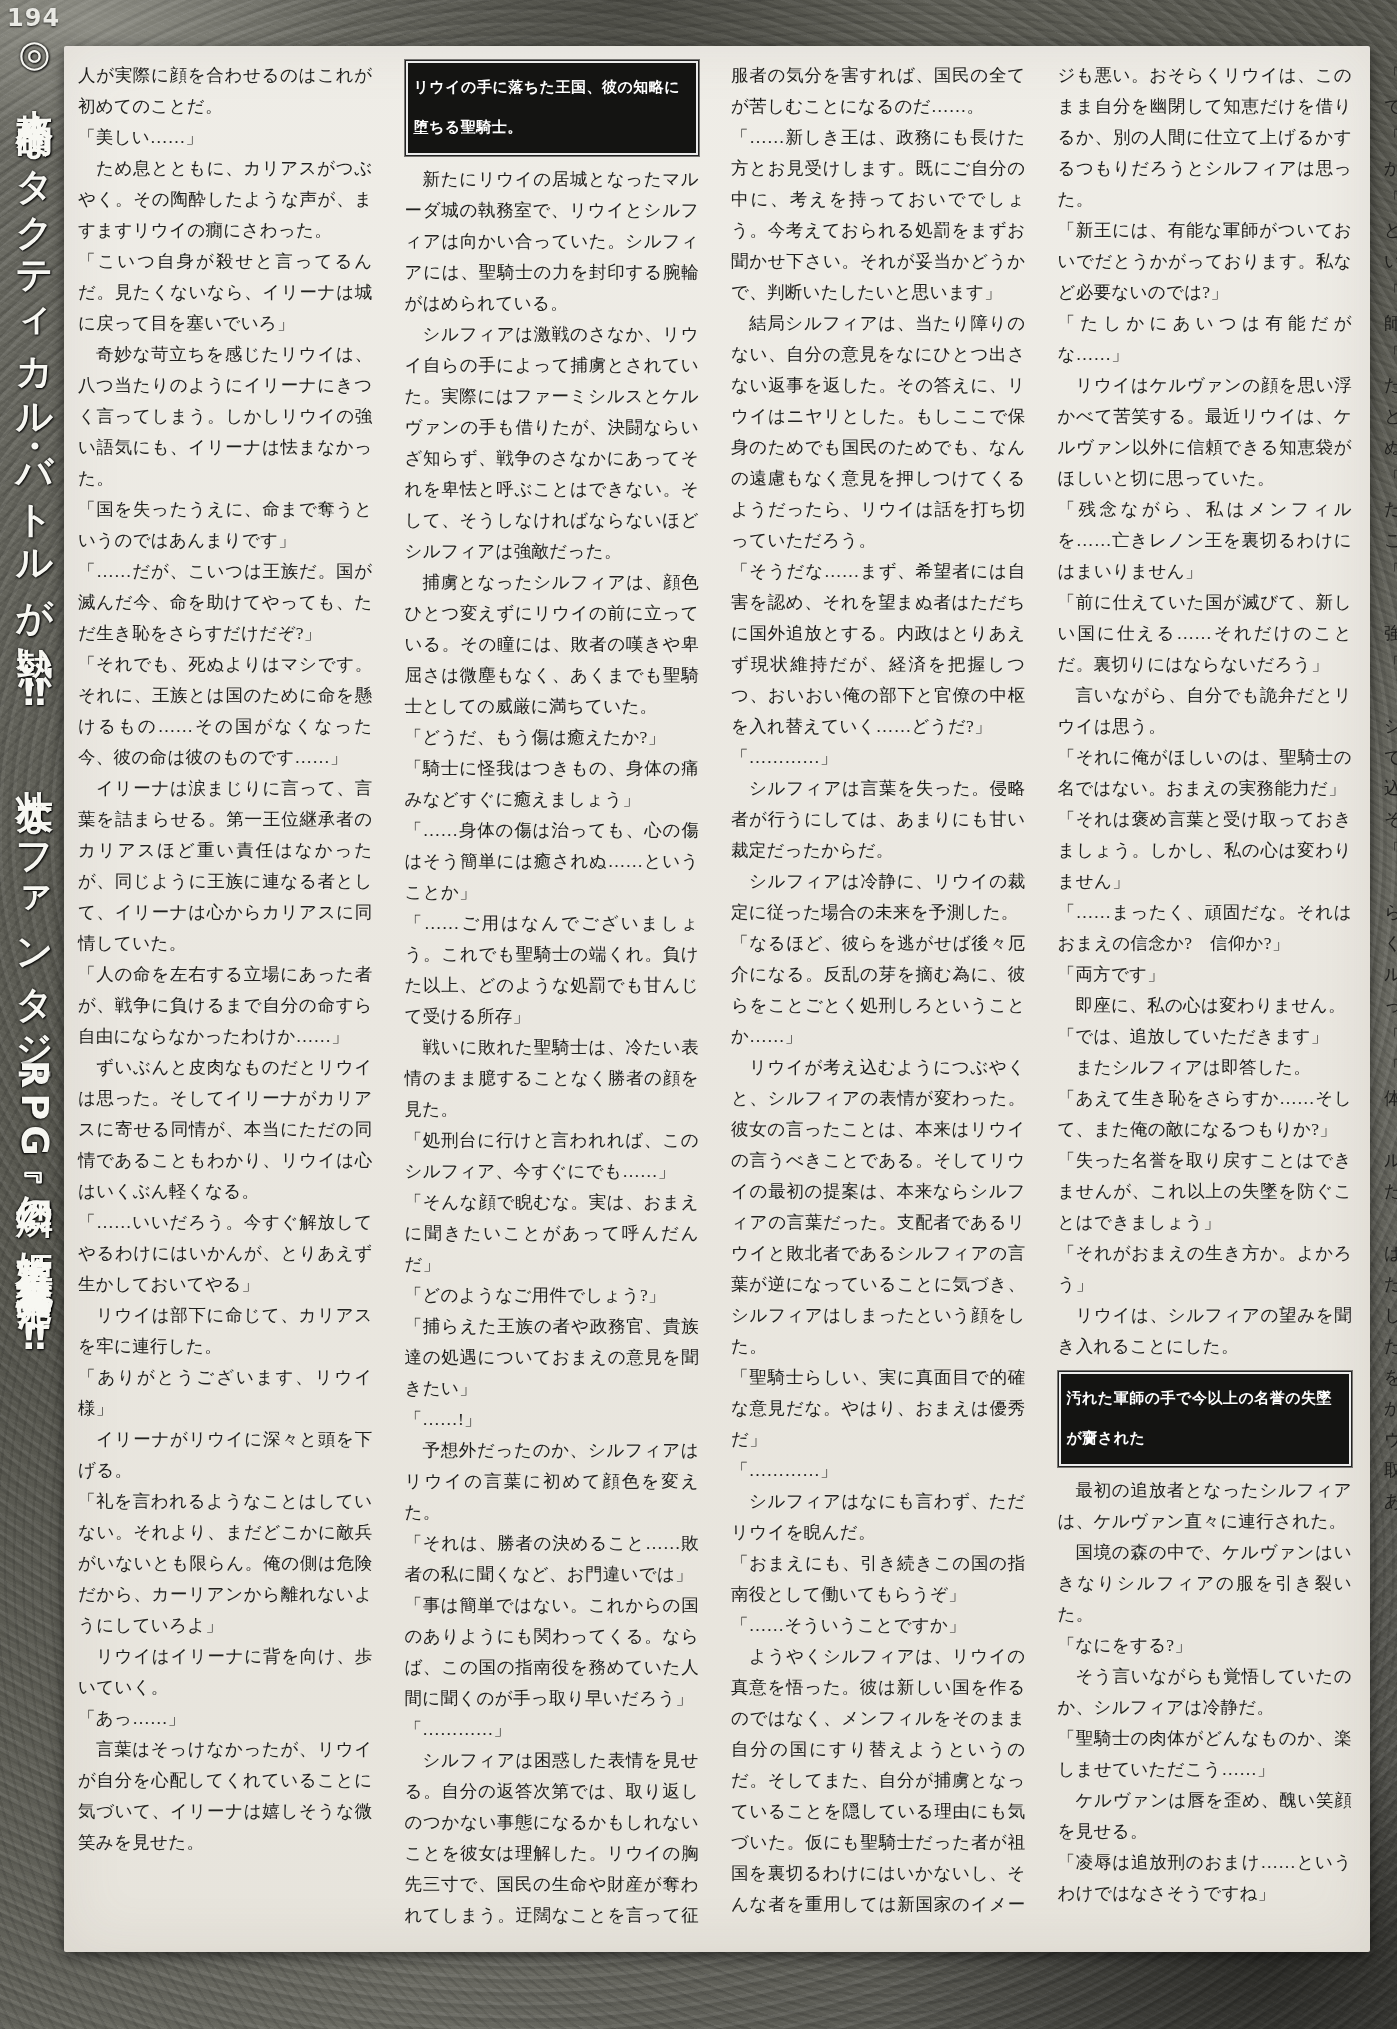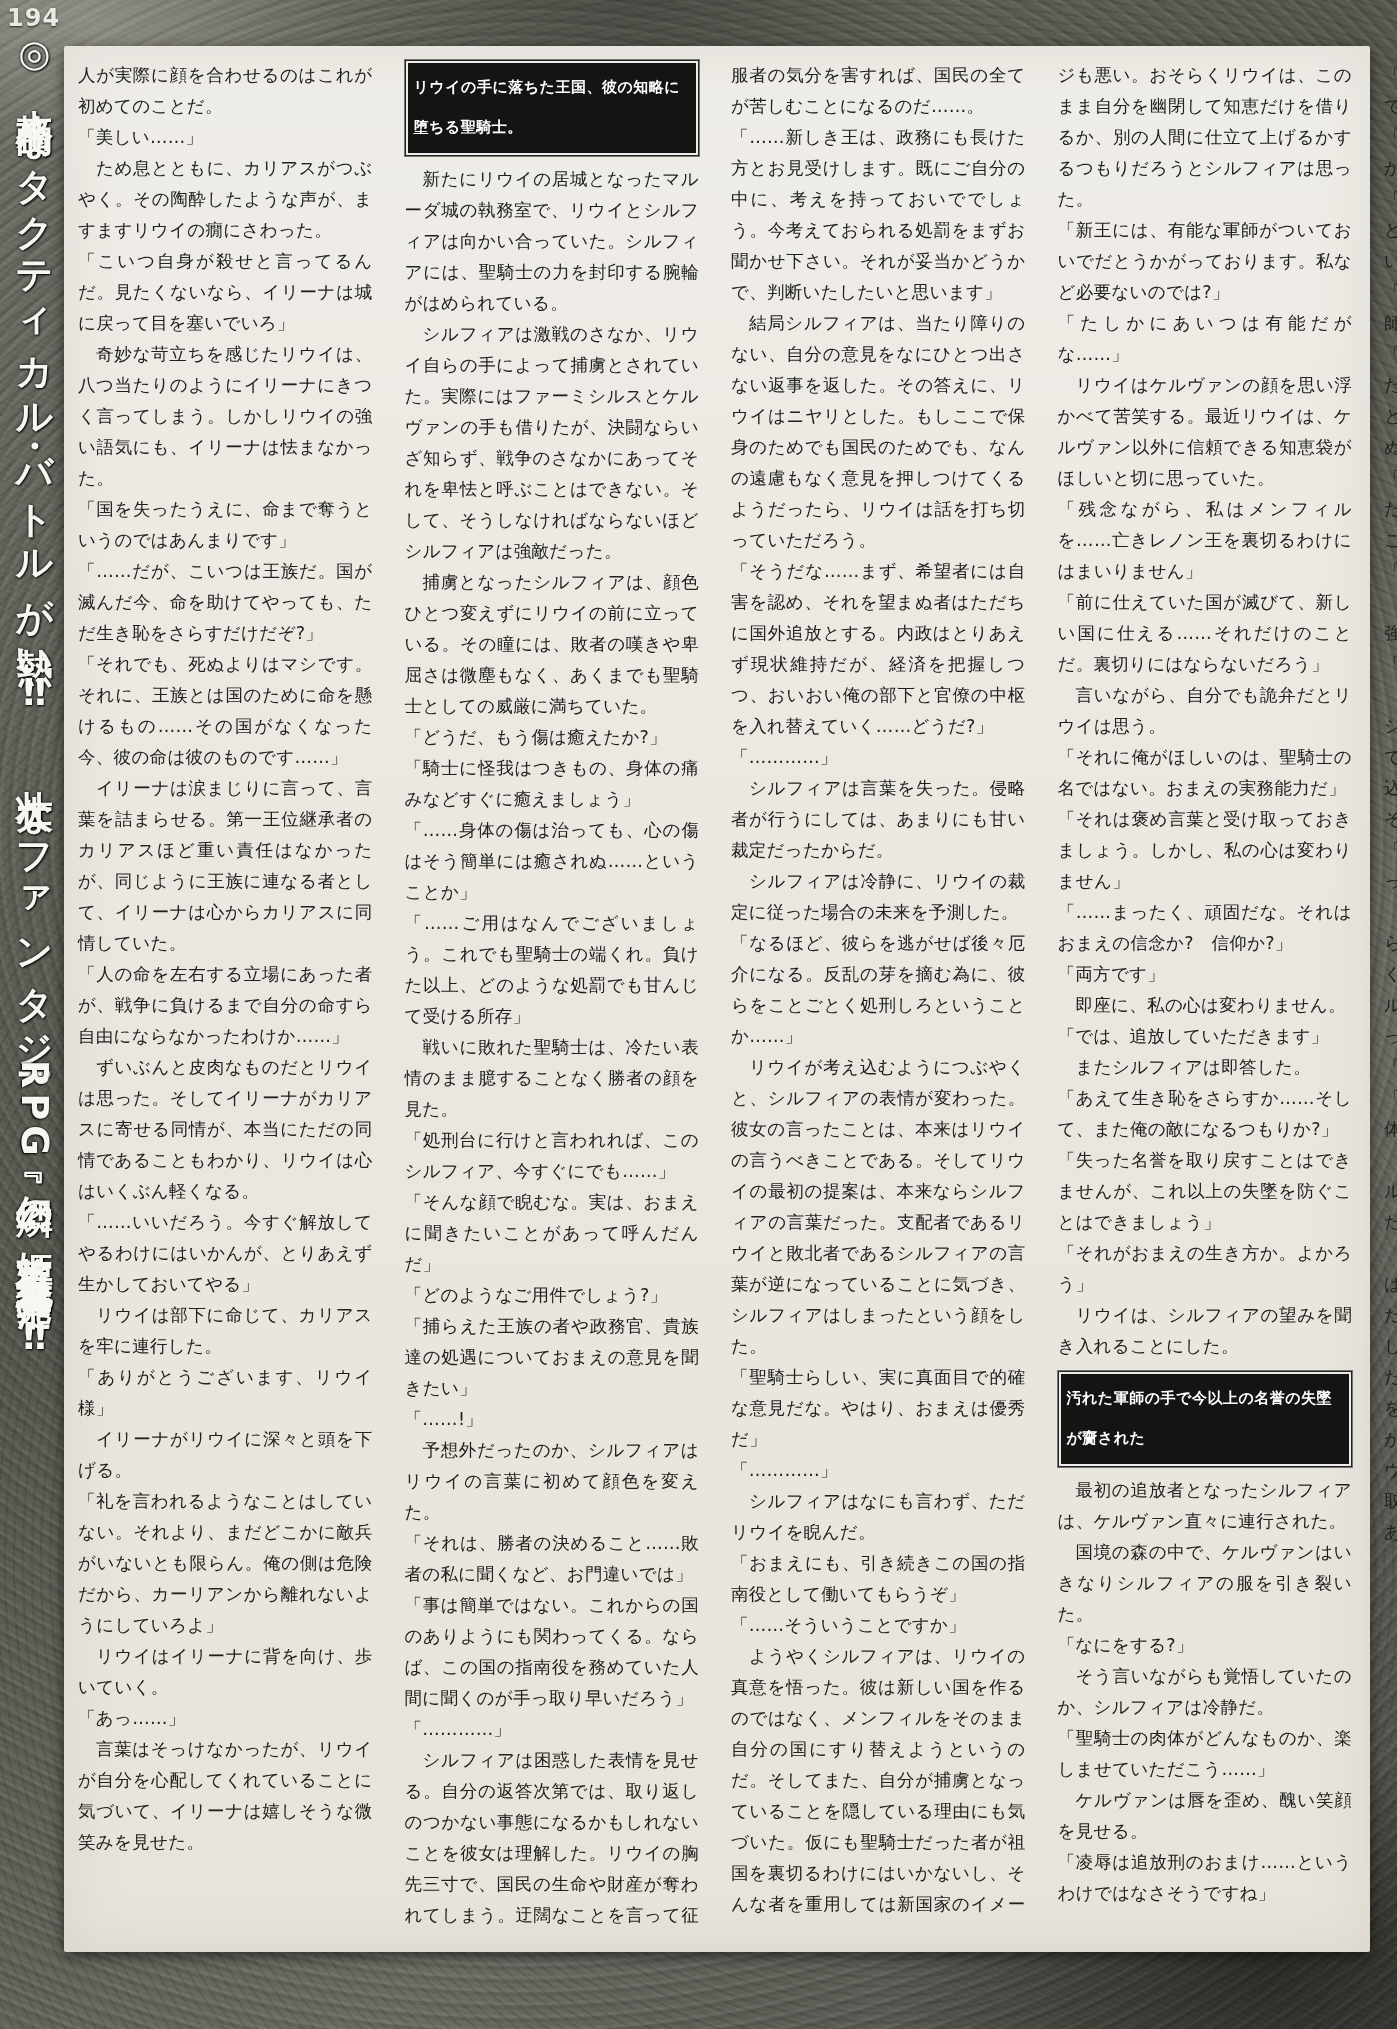--- a/index.html
+++ b/index.html
@@ -33,20 +33,21 @@
     position:absolute;left:64px;top:46px;width:1306px;height:1906px;
     background:linear-gradient(180deg,#efede7,#eae7e0 50%,#e7e4dc);
     border-radius:2px;
     box-shadow:0 4px 14px rgba(0,0,0,.55), inset 0 0 60px rgba(120,110,95,.12);
   }
   .columns{
     position:absolute;left:78px;top:60px;width:1274px;height:1884px;
     column-count:4;column-gap:32px;column-fill:auto;
     font-size:17.5px;line-height:31px;color:#20201e;
     letter-spacing:.3px;
+    font-family:Liberation Serif, serif;
   }
   .para{margin:0;text-align:justify;}
   .para.ind{text-indent:18px;}
   .headline{
     break-inside:avoid;margin:9px 0 8px;
     background:#141412;color:#ffffff;
     border:1px solid #222;
     box-shadow:inset 0 0 0 2px rgba(255,255,255,.92), 0 0 0 1px rgba(40,40,38,.6);
     padding:6px 8px 8px;
     font-size:15px;font-weight:bold;line-height:40px;

